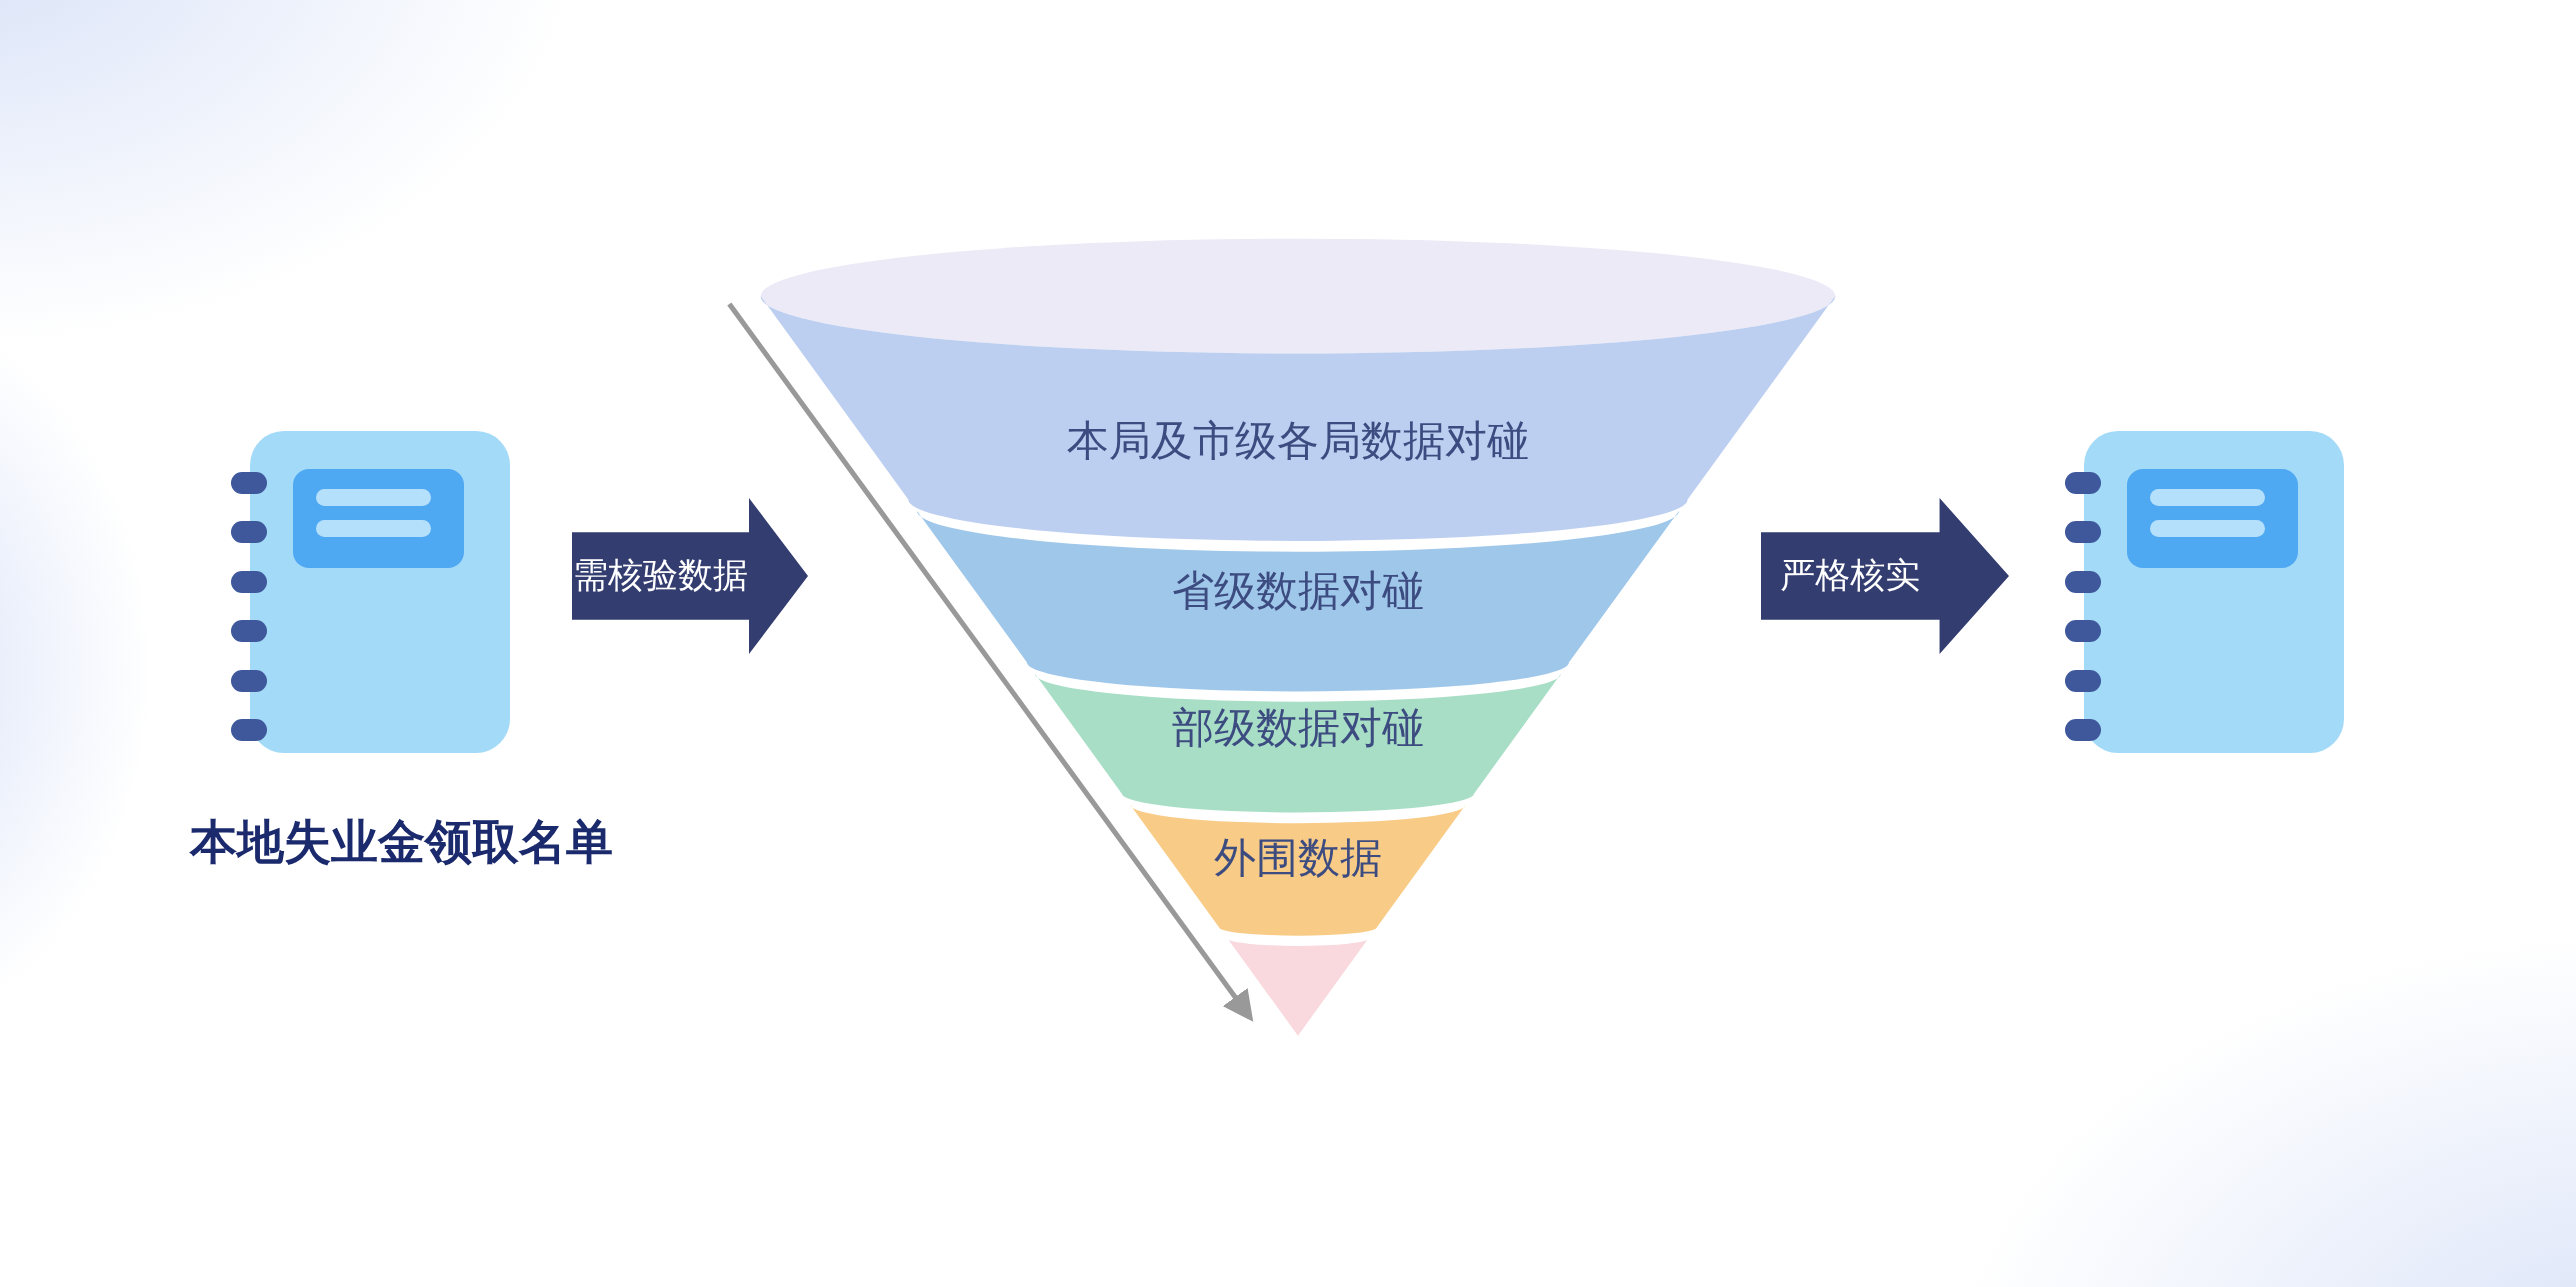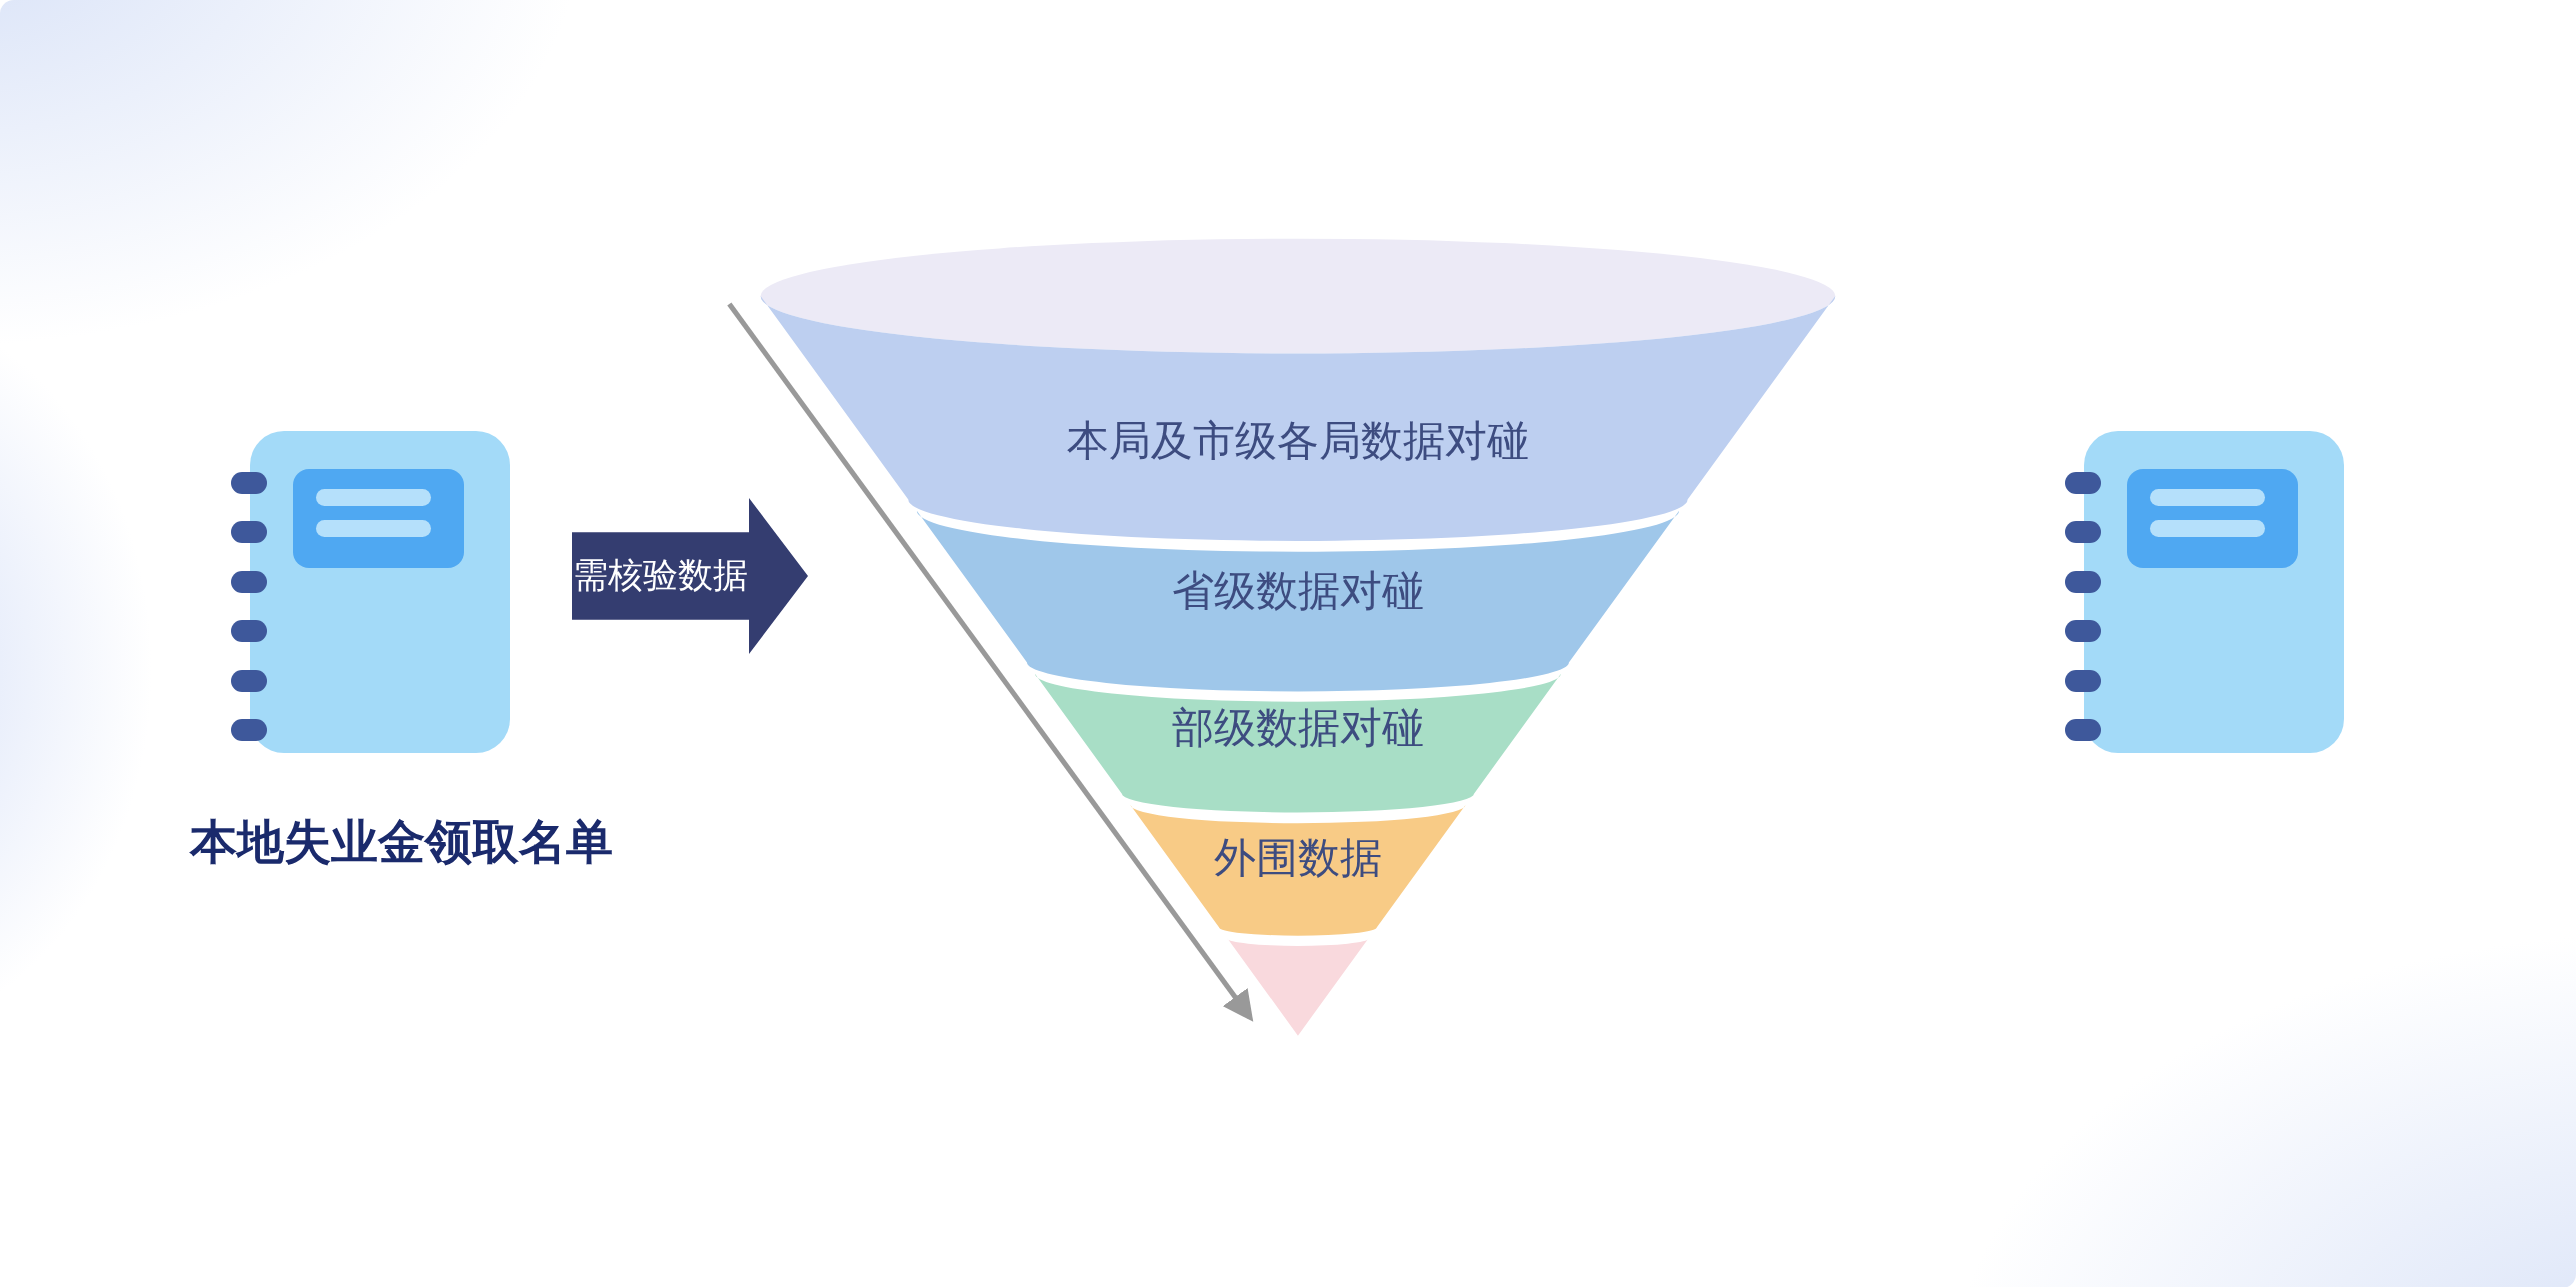--- a/index.html
+++ b/index.html
@@ -9,21 +9,20 @@
     position: relative;
     width: 2576px;
     height: 1288px;
     overflow: hidden;
     font-family: "Liberation Sans", "DejaVu Sans", sans-serif;
     background:
       radial-gradient(1022px 682px at -2% -6%, #D7E1F7 0%, rgba(255,255,255,0) 62%),
       radial-gradient(511px 625px at -6% 52%, rgba(210,221,247,0.95) 0%, rgba(255,255,255,0) 60%),
       radial-gradient(1136px 738px at 103% 108%, #D7E1F7 0%, rgba(255,255,255,0) 62%),
       #ffffff;
-    border-radius: 14px;
   }
 
   
   .funnel-svg { position: absolute; left: 0; top: 0; }
   .funnel-label {
     font-size: 74px;
     fill: var(--funnel-text);
     text-anchor: middle;
     font-family: "Liberation Sans", "DejaVu Sans", sans-serif;
   }
@@ -137,20 +136,23 @@
     <div class="nb-ring r4"></div>
     <div class="nb-ring r5"></div>
     <div class="nb-ring r6"></div>
   </div>
   <div class="caption caption-left">本地失业金领取名单</div>
 
   <div class="flow-arrow flow-arrow-left">
     <span class="arrow-text">需核验数据</span>
   </div>
 
+  <div class="flow-arrow flow-arrow-right">
+    <span class="arrow-text">严格核实</span>
+  </div>
 
   <div class="notebook notebook-right">
     <div class="nb-body">
       <div class="nb-panel">
         <div class="nb-line l1"></div>
         <div class="nb-line l2"></div>
       </div>
     </div>
     <div class="nb-ring r1"></div>
     <div class="nb-ring r2"></div>

